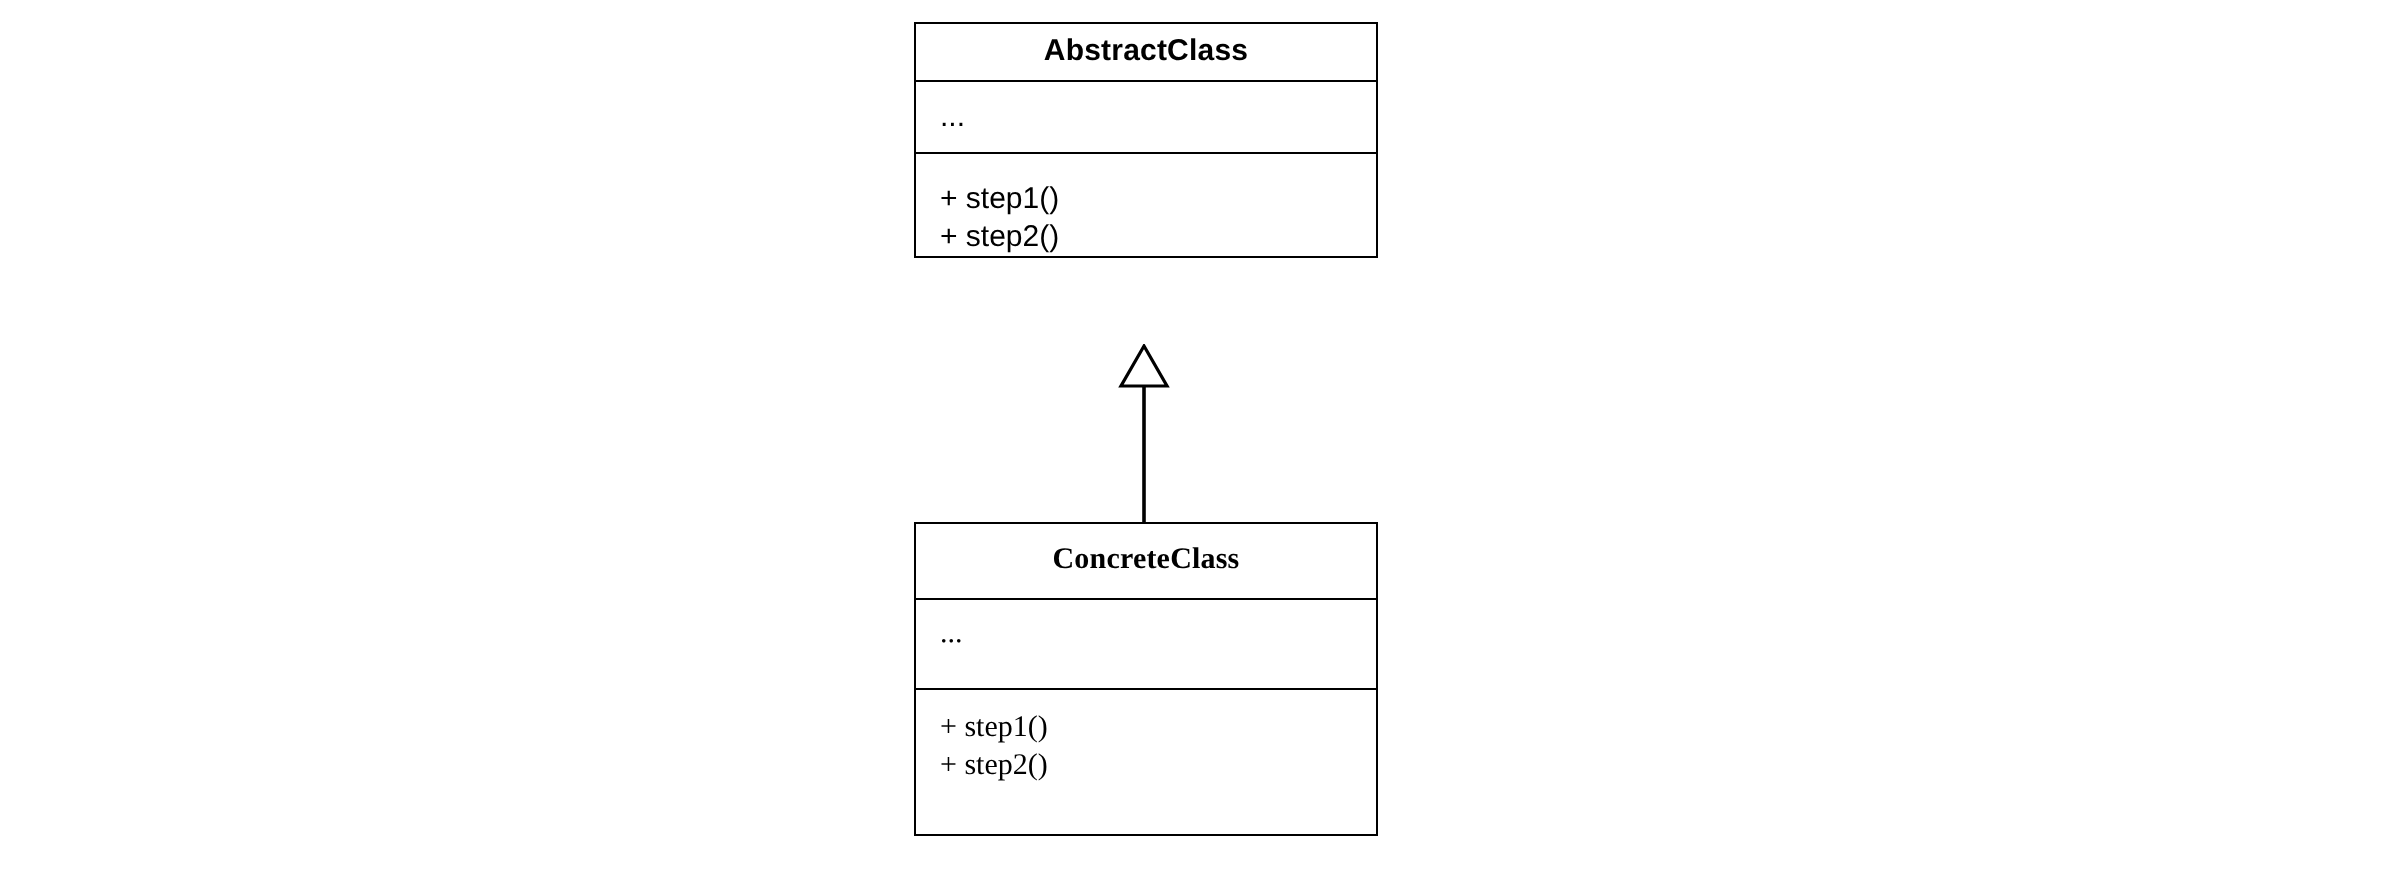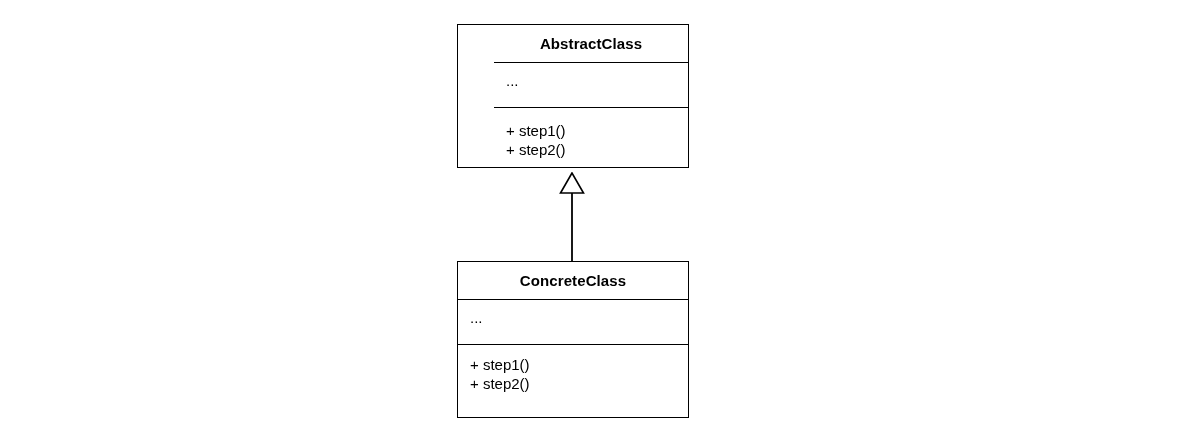--- a/index.html
+++ b/index.html
@@ -19,22 +19,22 @@
   .uml-class {
     position: absolute;
     box-sizing: border-box;
     width: 232px;
     left: 457px;
     background: #ffffff;
     border: 1.5px solid #000000;
     display: flex;
     flex-direction: column;
   }
-  .uml-class.abstract { top: 24px;  height: 144px; padding-left: 36px; }
-  .uml-class.concrete { top: 261px; height: 157px; }
+  .uml-class.abstract { top: 11px;  height: 118px; }
+  .uml-class.concrete { top: 261px; height: 157px; font-family: Liberation Serif, serif; }
   .compartment {
     box-sizing: border-box;
     font-size: 15px;
     line-height: 19px;
   }
   .compartment.title {
     height: 38px;
     border-bottom: 1.5px solid #000000;
     font-weight: bold;
     display: flex;

